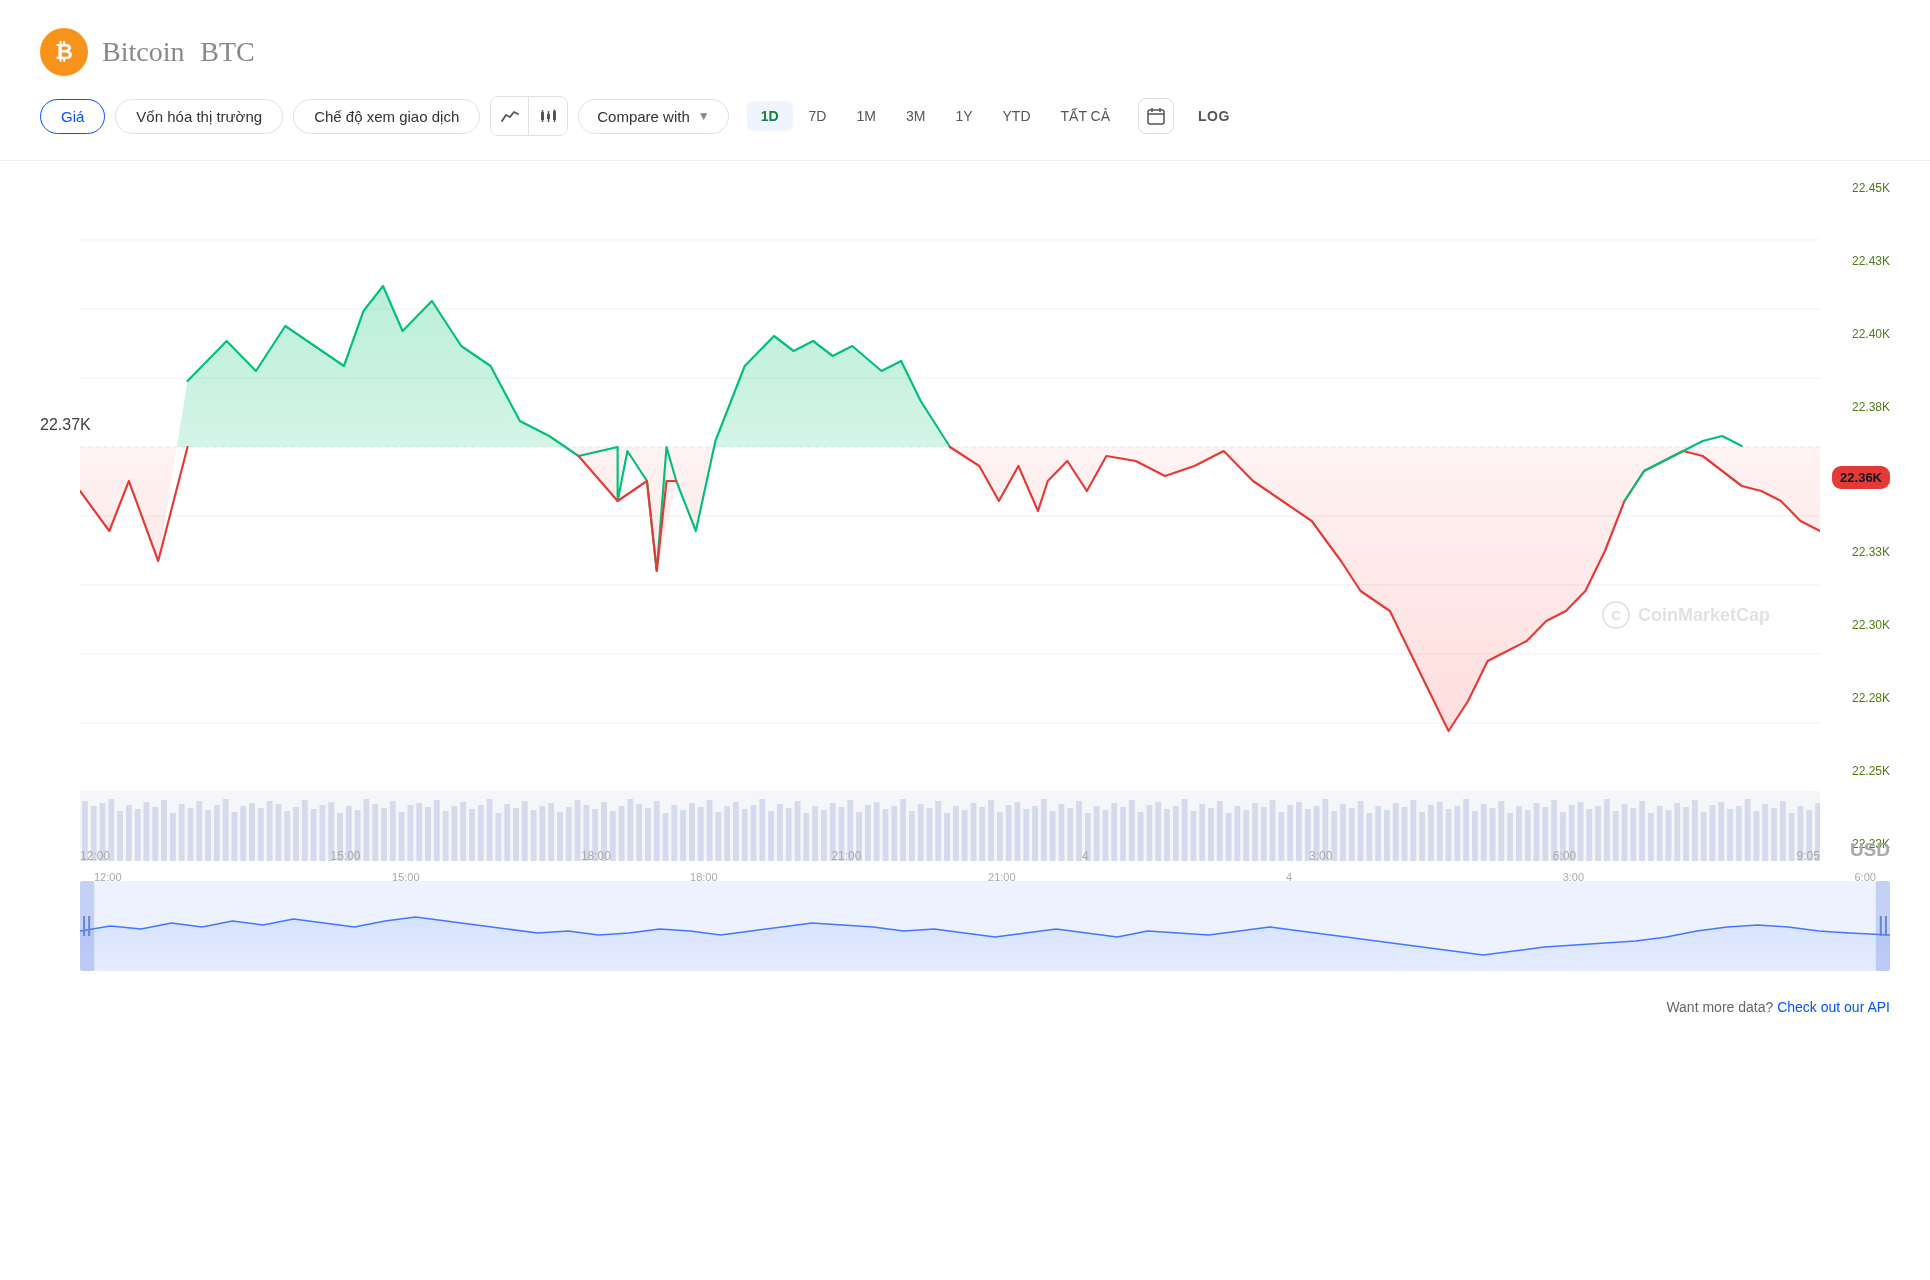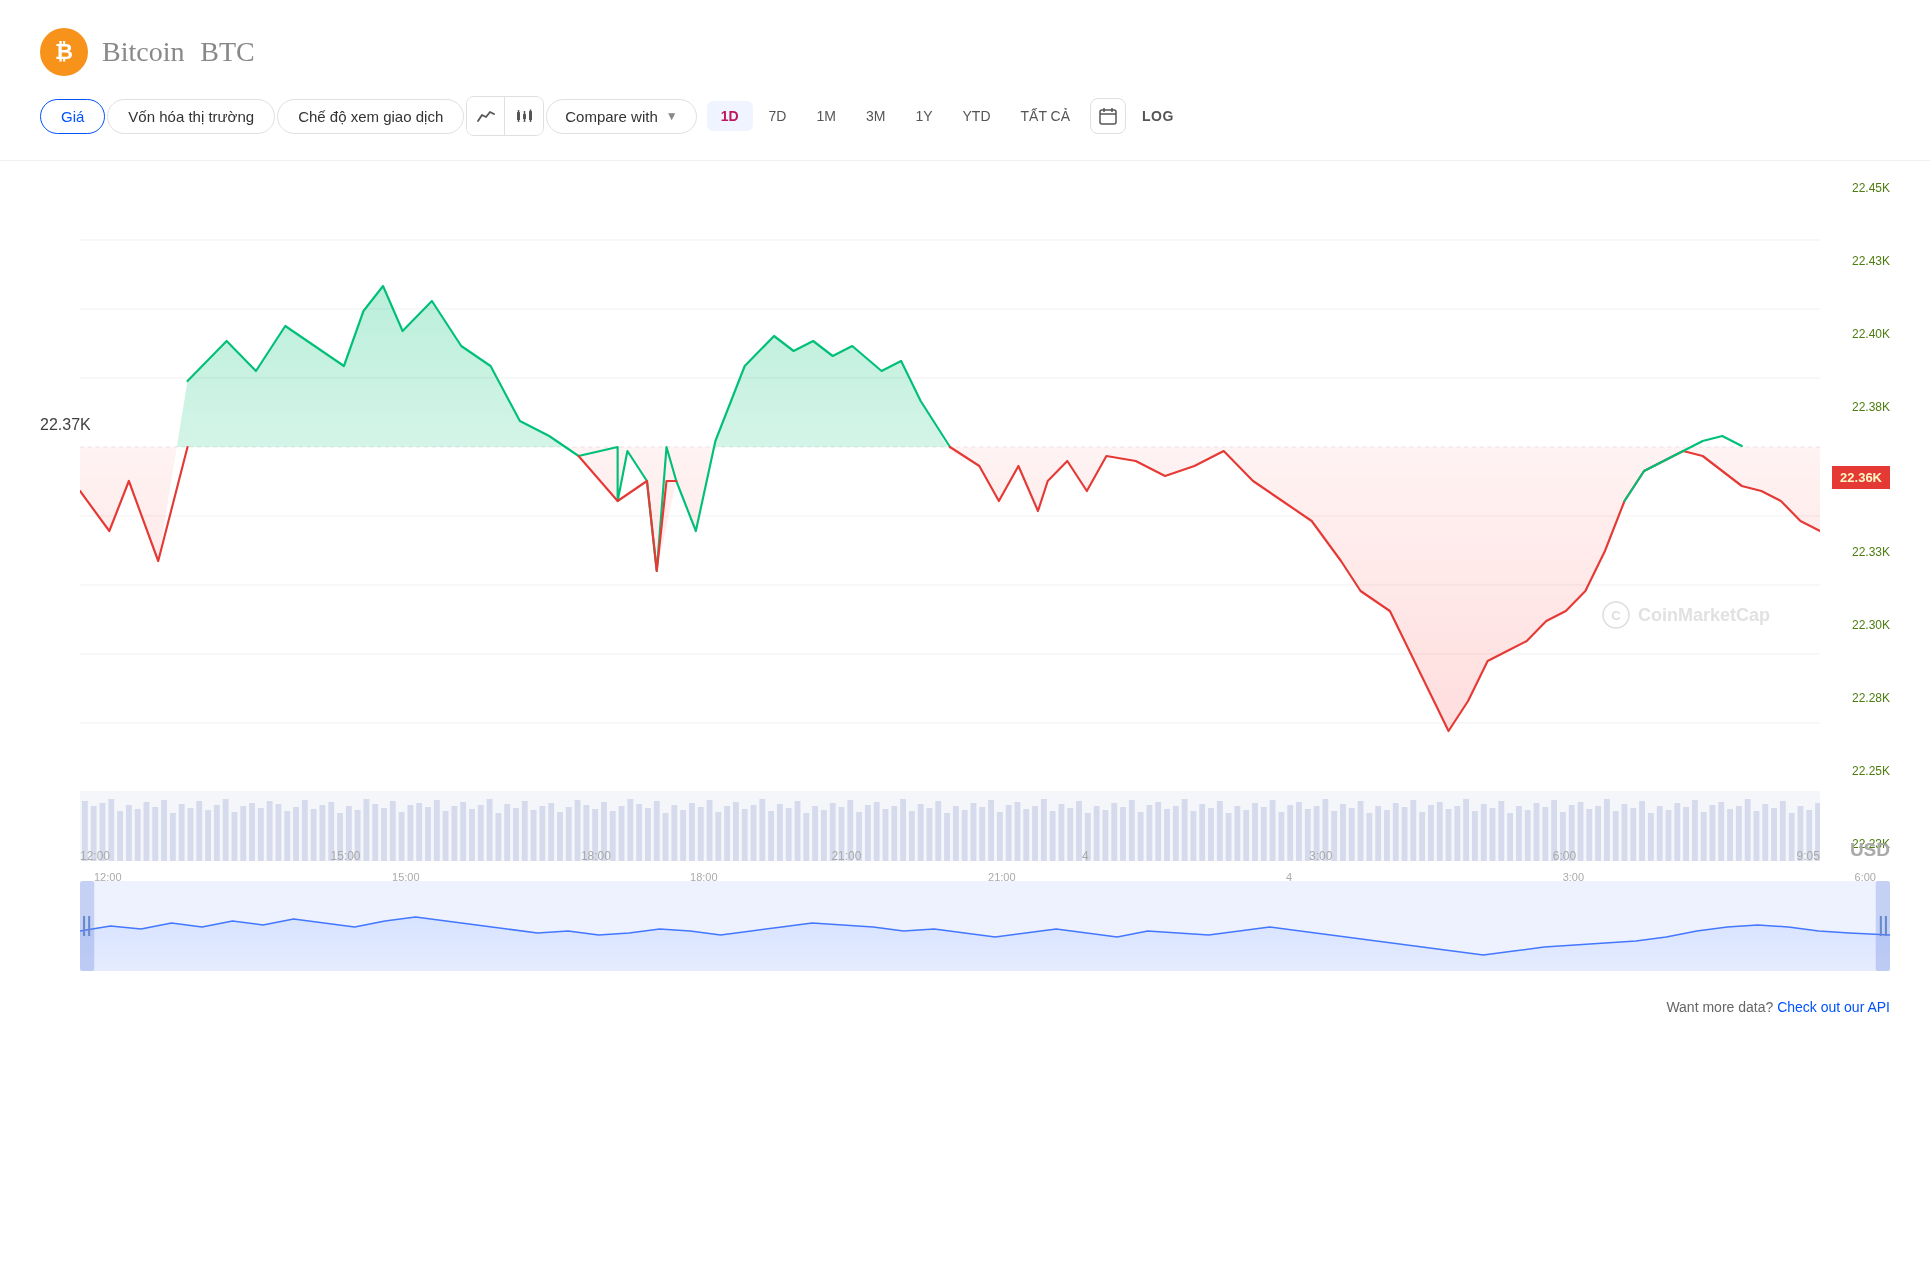--- a/index.html
+++ b/index.html
@@ -36,21 +36,21 @@
     .header-title span {
       color: #888;
       font-weight: 400;
       font-family: Liberation Serif, serif;
     }
 
     .toolbar {
       display: flex;
       align-items: center;
       padding: 0 40px 24px;
-      gap: 2px;
+      gap: 10px;
       border-bottom: 1px solid #f0f0f0;
       flex-wrap: wrap;
     }
     .tab-btn {
       padding: 8px 20px;
       border: 1.5px solid #e0e0e0;
       border-radius: 24px;
       background: #fff;
       font-size: 15px;
       color: #333;
@@ -109,21 +109,21 @@
       padding: 7px 14px;
       border: none;
       background: transparent;
       font-size: 14px;
       color: #555;
       cursor: pointer;
       border-radius: 6px;
     }
     .period-btn.active {
       background: #f0f4ff;
-      color: #be185d;
+      color: #15803d;
       font-weight: 600;
     }
     .cal-btn {
       width: 36px; height: 36px;
       border: 1.5px solid #e0e0e0;
       border-radius: 8px;
       background: #fff;
       display: flex; align-items: center; justify-content: center;
       cursor: pointer;
       font-size: 16px;
@@ -158,25 +158,25 @@
       left: 0;
       top: 245px;
       font-size: 16px;
       color: #404040;
       font-weight: 400;
     }
     .price-badge {
       position: absolute;
       right: 0;
       background: #e53935;
-      color: #fef9c3;
+      color: #0f172a;
       font-size: 13px;
       font-weight: 600;
       padding: 4px 8px;
-      border-radius: 0;
+      border-radius: 9px;
       z-index: 10;
     }
     .y-axis {
       position: absolute;
       right: 0;
       top: 0;
       height: 690px;
       display: flex;
       flex-direction: column;
       justify-content: space-between;

